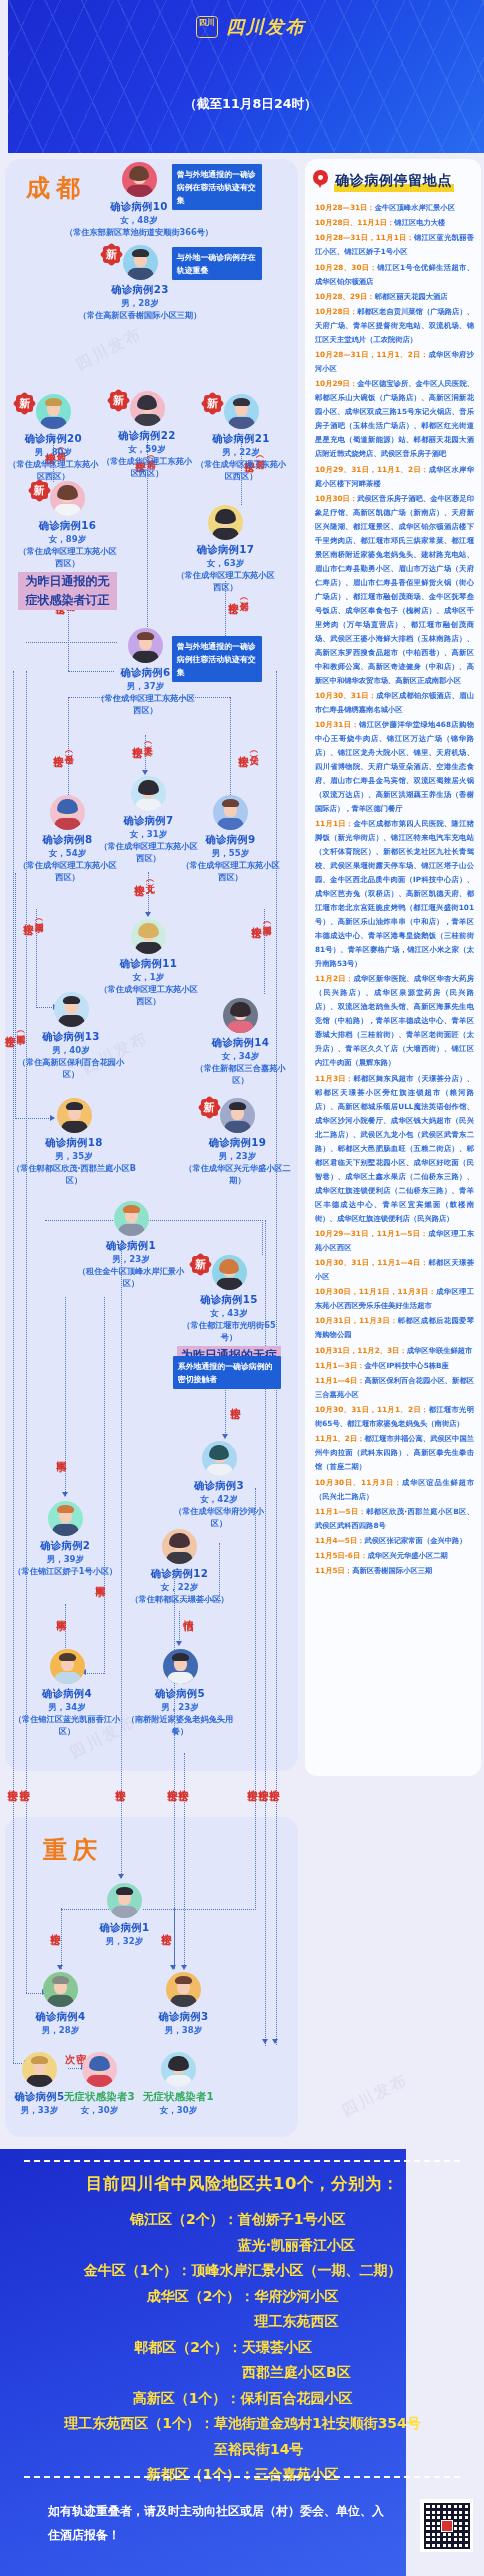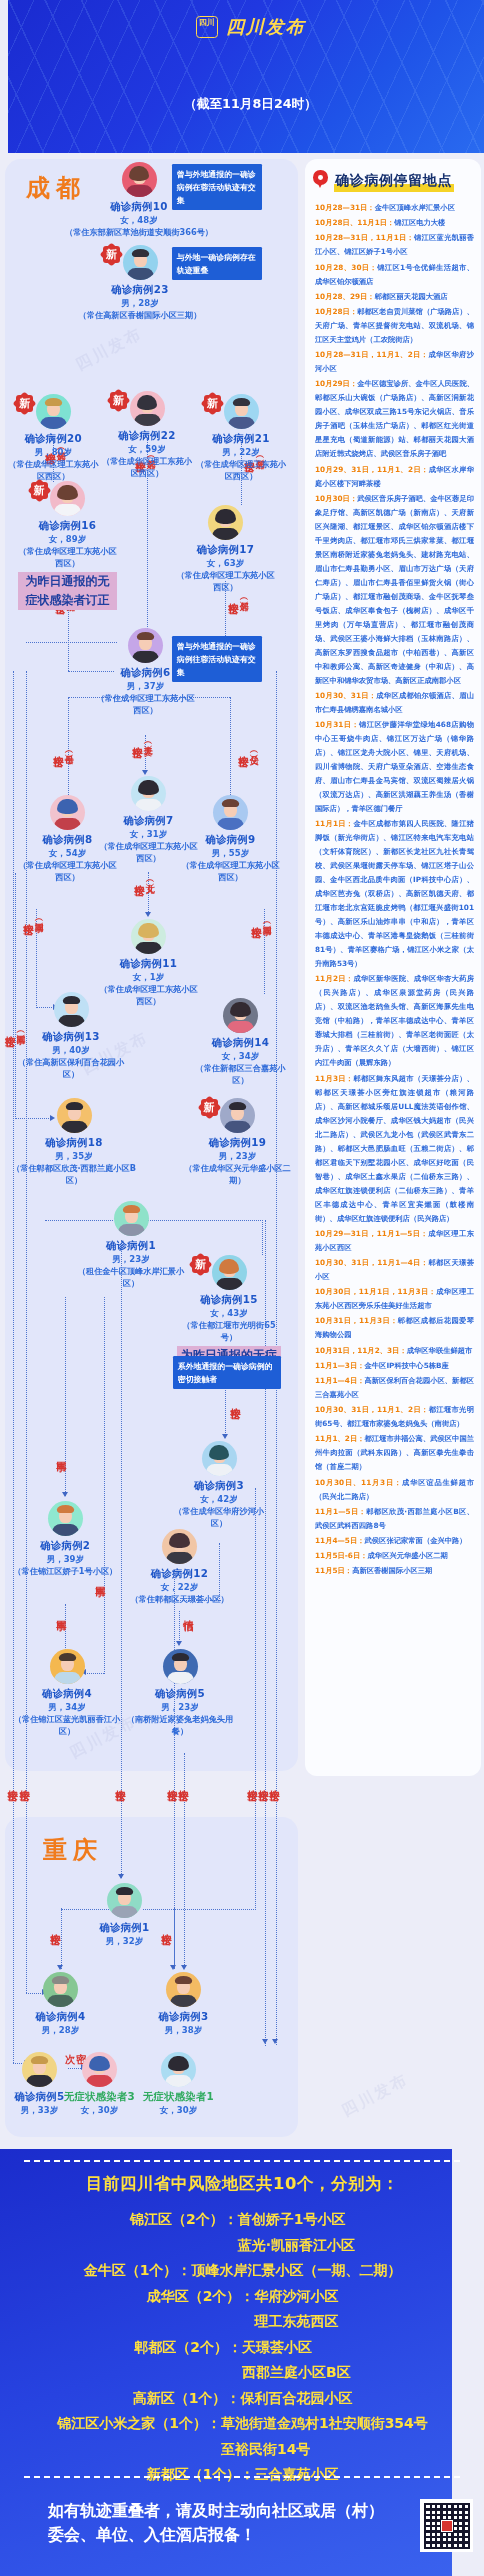--- a/index.html
+++ b/index.html
@@ -70,29 +70,29 @@
   .bluenote{position:absolute;background:#1e5ed6;color:#ffffff;font-size:7.9px;font-weight:700;
     line-height:1.65;padding:3.6px 4.8px;text-align:left;z-index:3;border-radius:1.2px;}
   .newbadge{position:absolute;left:calc(50% - 40px);top:-2.4px;width:23px;height:23px;z-index:4;}
   .nb-star{position:absolute;inset:3px;background:#d7342f;border-radius:3px;transform:rotate(45deg);}
   .nb-star::before{content:"";position:absolute;inset:0;background:#d7342f;border-radius:3px;transform:rotate(45deg);}
   .nb-t{position:absolute;inset:0;color:#fff;font-size:11px;font-weight:900;line-height:23px;text-align:center;z-index:1;}
 
   .wm{position:absolute;color:#8b93c9;opacity:.12;font-size:15.8px;font-weight:900;transform:rotate(-28deg);z-index:0;letter-spacing:2.4px;}
 
   
-  #footer{position:absolute;left:0;top:2149px;width:452px;height:427px;
+  #footer{position:absolute;left:0;top:2149px;width:406px;height:427px;
     background:linear-gradient(160deg,#1b2ccc 0%,#2743e0 45%,#3a62ee 100%);}
   .dashline{position:absolute;left:24px;width:436px;border-top:2.4px dashed #ffffff;}
   #risk-head{position:absolute;left:0;top:24px;width:485px;text-align:center;color:#ffe03e;font-size:16.4px;font-weight:900;letter-spacing:0.6px;}
   #risklist{position:absolute;left:0;top:58px;width:485px;}
   .risk-row{display:flex;justify-content:center;color:#ffe03e;font-size:14px;font-weight:800;line-height:25.5px;}
   .risk-label{text-align:left;}
   .risk-places{text-align:left;}
-  #notice{position:absolute;left:48px;top:350px;width:339px;color:#ffffff;font-size:16px;font-weight:800;line-height:24px;}
+  #notice{position:absolute;left:48px;top:350px;width:339px;color:#ffffff;font-size:12px;font-weight:800;line-height:24px;}
   #qr{position:absolute;left:420px;top:350px;width:53px;height:53px;background:#ffffff;padding:3.6px;}
   #qr .qr-in{position:relative;width:46px;height:46px;
     background-image:repeating-linear-gradient(0deg,#15152a 0 2.4px,transparent 2.4px 5.5px),
                      repeating-linear-gradient(90deg,#15152a 0 2.4px,#ffffff 2.4px 5.5px);}
   #qr .qr-seal{position:absolute;left:17px;top:17px;width:12px;height:12px;background:#d7342f;border:1.2px solid #fff;}
 </style>
 </head>
 <body>
 
 <div id="page">
@@ -654,21 +654,21 @@
             <div>西郡兰庭小区B区</div>
           </span>
         </div>
         <div class="risk-row">
           <span class="risk-label">高新区（1个）：</span>
           <span class="risk-places">
             <div>保利百合花园小区</div>
           </span>
         </div>
         <div class="risk-row">
-          <span class="risk-label">锦江区小米之家（1个）：</span>
+          <span class="risk-label">理工东苑西区（1个）：</span>
           <span class="risk-places">
             <div>草池街道金鸡村1社安顺街354号</div>
             <div>至裕民街14号</div>
           </span>
         </div>
         <div class="risk-row">
           <span class="risk-label">新都区（1个）：</span>
           <span class="risk-places">
             <div>三合嘉苑小区</div>
           </span>

